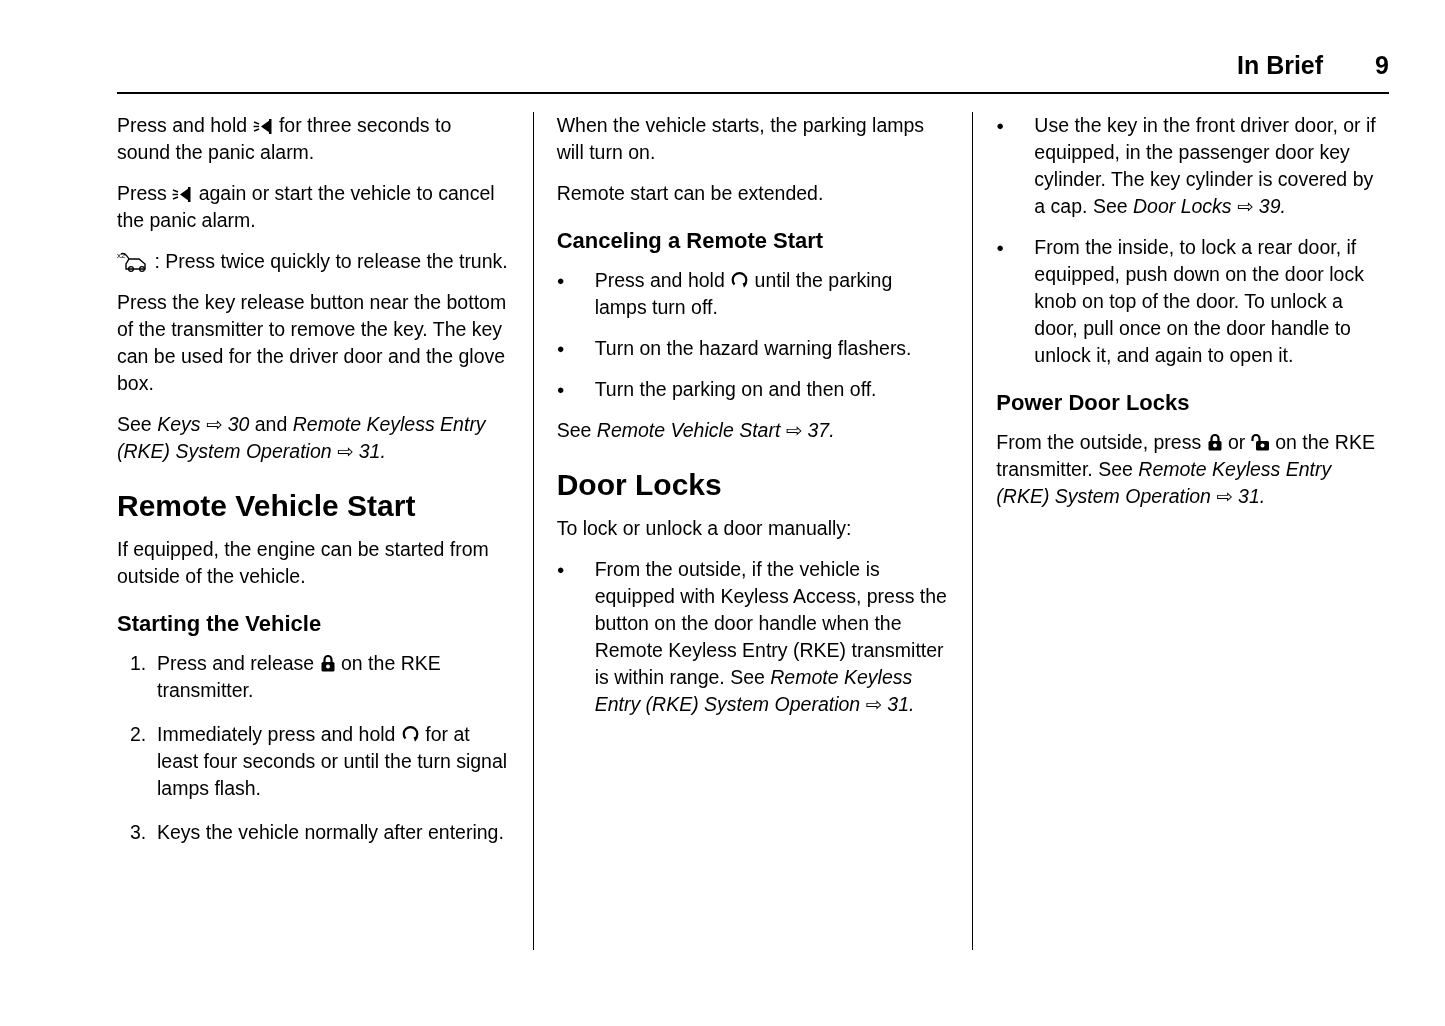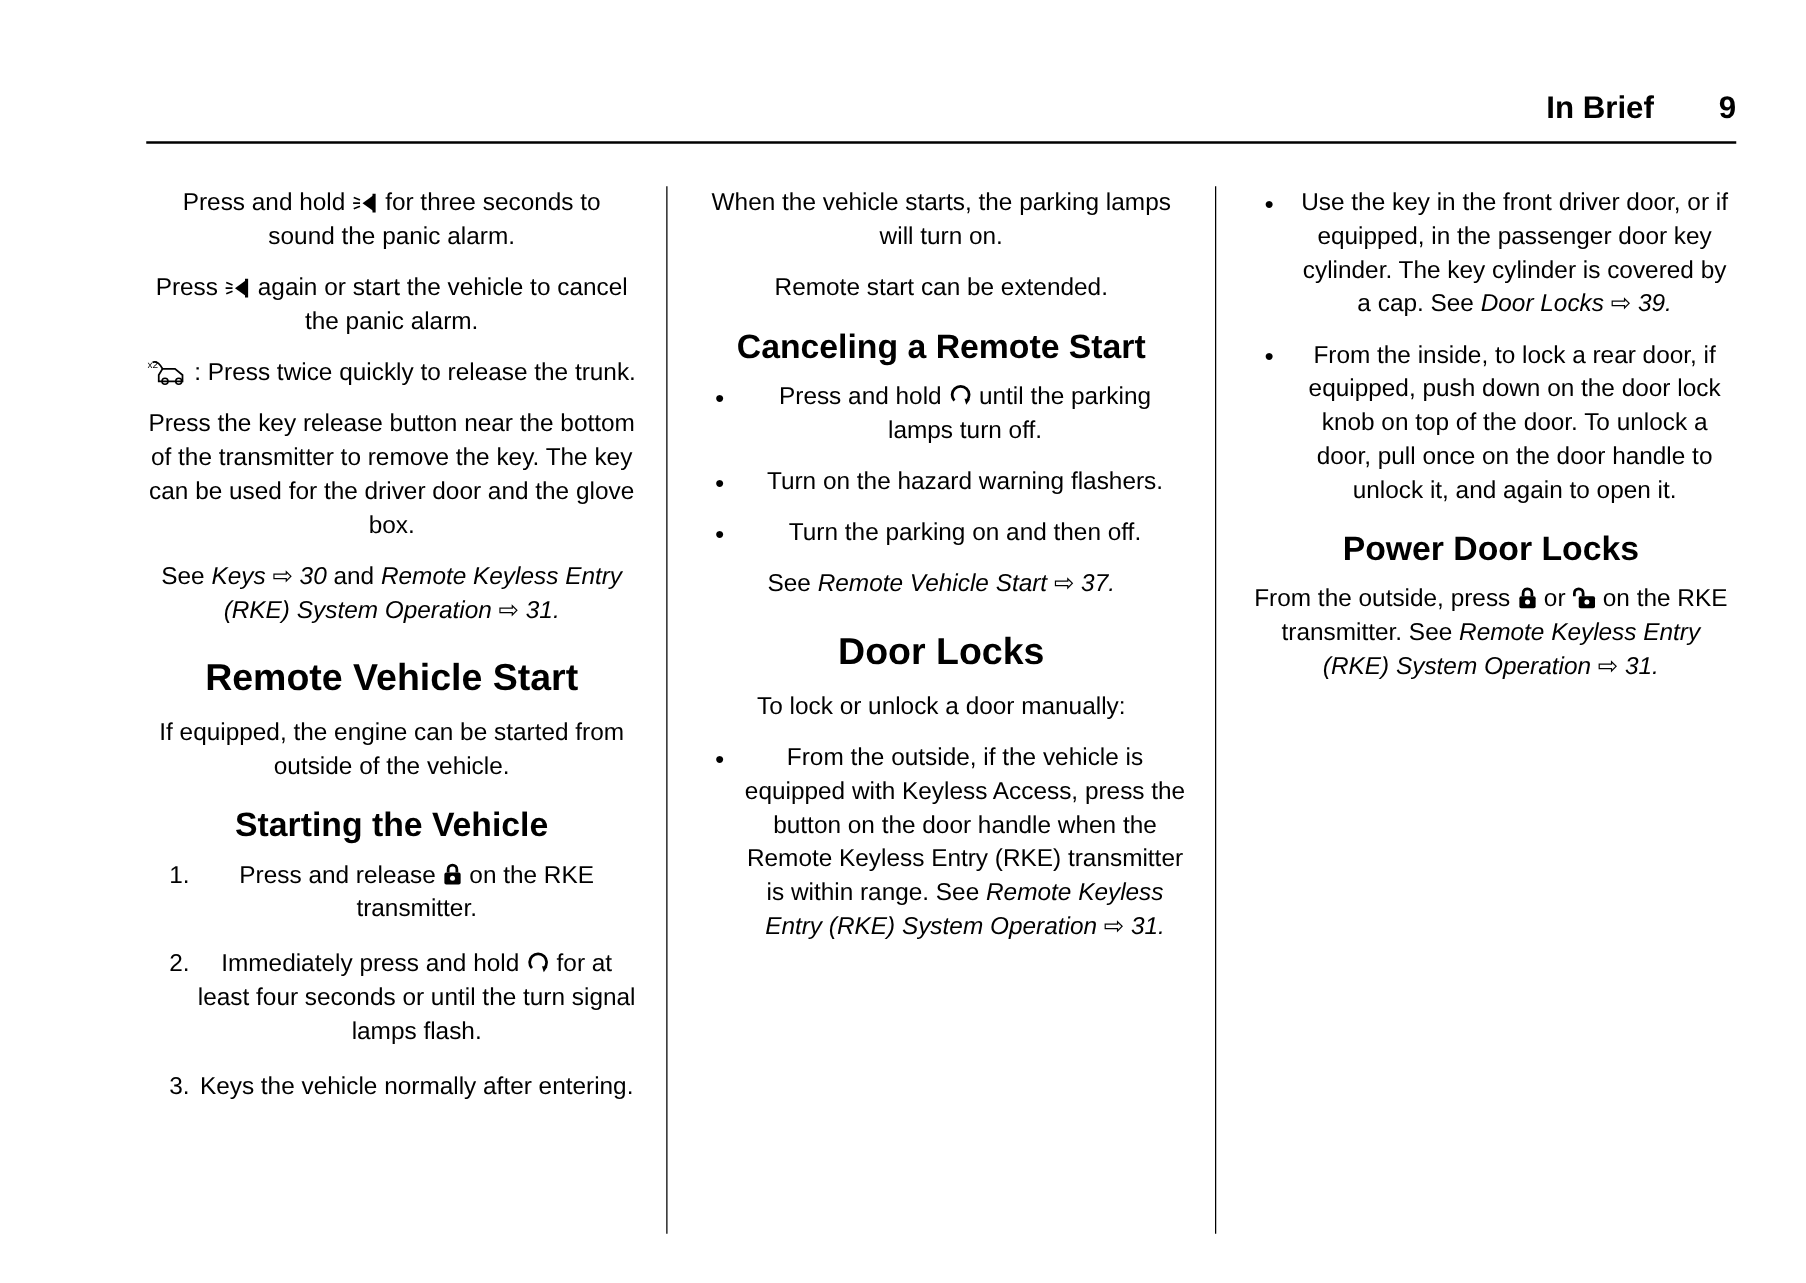--- a/index.html
+++ b/index.html
@@ -3,33 +3,33 @@
 <meta charset="utf-8">
 <style>
   * { margin:0; padding:0; box-sizing:border-box; }
   html,body { background:#ffffff; }
   body {
     width:1445px; height:1026px; overflow:hidden;
     color:#000;
     font-family:"Liberation Sans","DejaVu Sans",sans-serif;
     font-size:19.5px; line-height:27px;
   }
-  .page { padding:71px 56px 0 117px; }
+  .page { padding:50px 56px 0 117px; }
   .header {
     display:flex; justify-content:flex-end; align-items:baseline;
     gap:52px; font-weight:bold; font-size:25px; line-height:30px;
     padding-bottom:12px;
   }
   .rule { border-bottom:2px solid #000; }
-  .columns { display:flex; margin-top:34px; min-height:838px;text-align:center; }
+  .columns { display:flex; margin-top:18px; min-height:838px; }
   .col { width:393px; }
   .divider { width:1px; background:#000; margin:0 23px; }
   p.para { margin-bottom:14px; }
   h1.big { font-size:30px; line-height:34px; margin:24px 0 13px; font-weight:bold; }
-  h2.sub { font-size:27px; line-height:27px; margin:20px 0 13px; font-weight:bold; }
+  h2.sub { font-size:22px; line-height:27px; margin:20px 0 13px; font-weight:bold; }
   .it { font-style:italic; }
   .step { display:flex; margin-bottom:17px; }
   .step .num { flex:0 0 40px; padding-left:13px; }
   .step .stext { flex:1; }
   .bullet-item { display:flex; margin-bottom:14px; }
   .bullet-item .bullet { flex:0 0 38px; font-size:13px; line-height:27px; }
   .bullet-item .btext { flex:1; }
   .icon { display:inline-block; vertical-align:-3px; }
   .icon-trunk { vertical-align:-6px; }
 </style>

